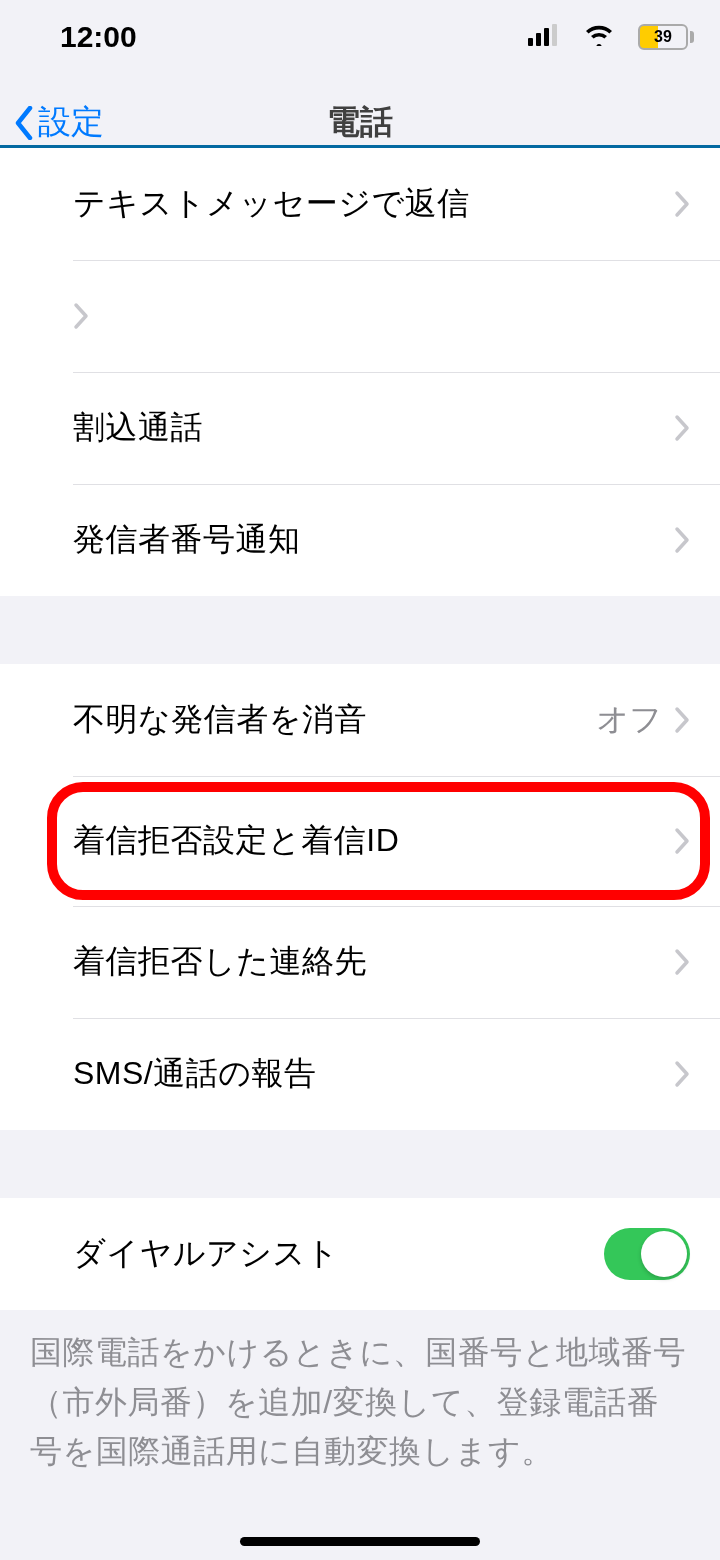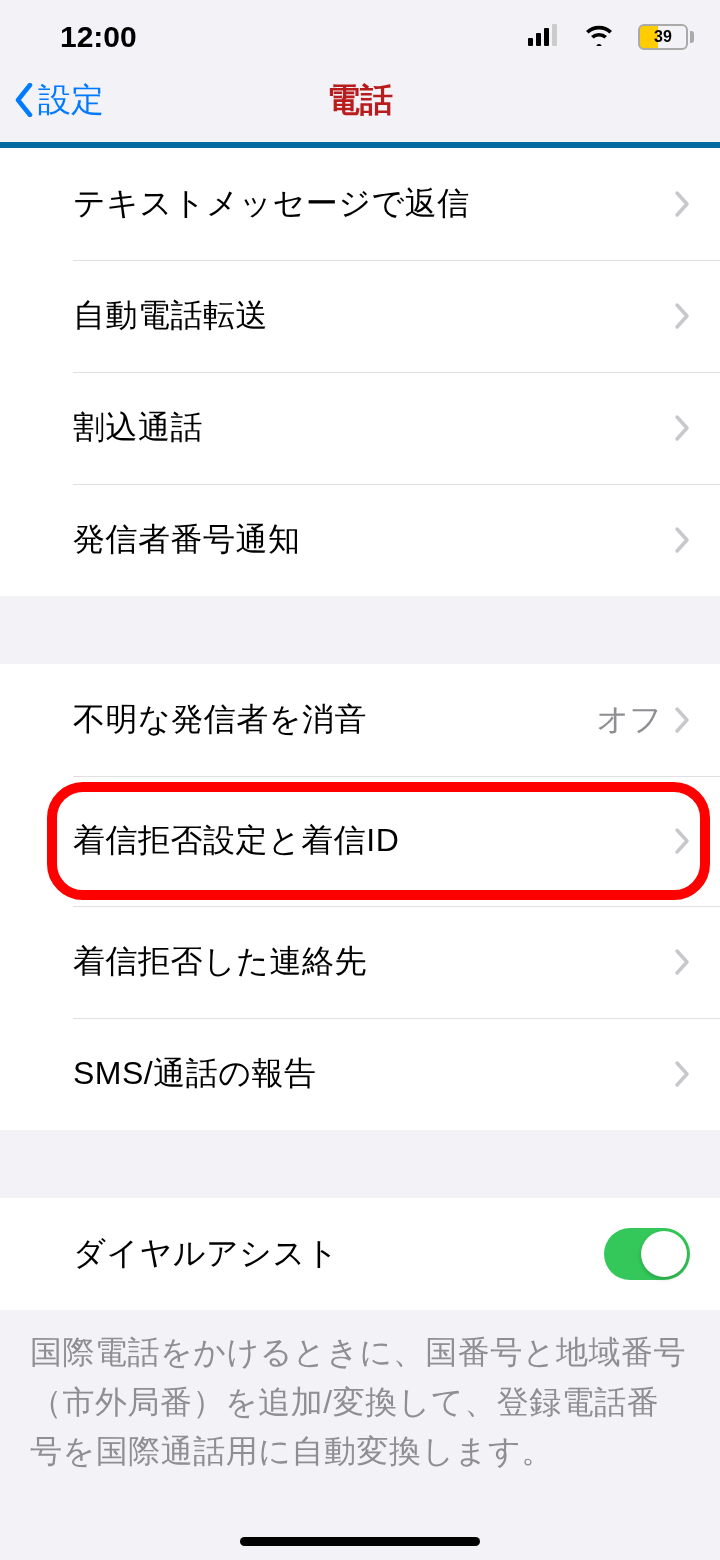--- a/index.html
+++ b/index.html
@@ -9,24 +9,24 @@
   
   .status-bar { height: 58px; display: flex; align-items: center; justify-content: space-between; padding: 16px 26px 0 60px; }
   .status-time { font-size: 30px; font-weight: 600; color: #000; }
   .status-right { display: flex; align-items: center; gap: 24px; }
   .battery-pill { display:flex; align-items:center; }
   .battery-body { width:50px; height:26px; border:2px solid #aaa; border-radius:6px; position:relative; background:linear-gradient(to right,#ffcc00 0%,#ffcc00 39%,transparent 39%); display:flex; align-items:center; justify-content:center; }
   .battery-cap { width:4px; height:12px; background:#aaa; border-radius:0 3px 3px 0; margin-left:2px; }
   .battery-num { font-size:16px; font-weight:600; color:#000; }
 
   
-  .nav-header { height: 90px; display: flex; align-items: center; position: relative; border-bottom: 6px solid #0369a1; }
+  .nav-header { height: 90px; display: flex; align-items: flex-end; position: relative; border-bottom: 3px solid #0369a1; }
   .back-btn { display: flex; align-items: center; padding-left: 14px; color: #007aff; font-size: 33px; gap:4px; }
   .back-chevron { width: 20px; height: 34px; }
-  .nav-title { position: absolute; left: 0; right: 0; text-align: center; font-size: 33px; font-weight: 600; color: #b91c1c; pointer-events:none; }
+  .nav-title { position: absolute; left: 0; right: 0; text-align: center; font-size: 33px; font-weight: 600; color: #404040; pointer-events:none; }
 
   
   .group { background: #fff; padding-left: 37px; }
   .gap { height: 68px; background: #f2f2f7; }
 
   .row { display: flex; align-items: center; min-height: 112px; padding: 0 30px 0 36px; position: relative; }
   .row + .row::before { content:""; position:absolute; left:36px; right:0; top:0; height:1px; background:#e0e0e4; }
   .row-label { font-size: 32px; color: #000; flex: 1; letter-spacing: 0.5px; }
   .row-value { font-size: 32px; color: #8e8e93; margin-right: 12px; }
   .chevron { width: 16px; height: 28px; flex-shrink:0; }
@@ -86,21 +86,20 @@
   </div>
 
   <div class="group">
     <div class="row">
       <div class="row-label">テキストメッセージで返信</div>
       <svg class="chevron" viewBox="0 0 16 28">
           <polyline points="3,3 13,14 3,25" fill="none" stroke="#c7c7cc" stroke-width="3.5" stroke-linecap="round" stroke-linejoin="round"></polyline>
         </svg>
     </div>
     <div class="row">
-      <div class="row-label">自動電話転送</div>
       <svg class="chevron" viewBox="0 0 16 28">
           <polyline points="3,3 13,14 3,25" fill="none" stroke="#c7c7cc" stroke-width="3.5" stroke-linecap="round" stroke-linejoin="round"></polyline>
         </svg>
     </div>
     <div class="row">
       <div class="row-label">割込通話</div>
       <svg class="chevron" viewBox="0 0 16 28">
           <polyline points="3,3 13,14 3,25" fill="none" stroke="#c7c7cc" stroke-width="3.5" stroke-linecap="round" stroke-linejoin="round"></polyline>
         </svg>
     </div>

